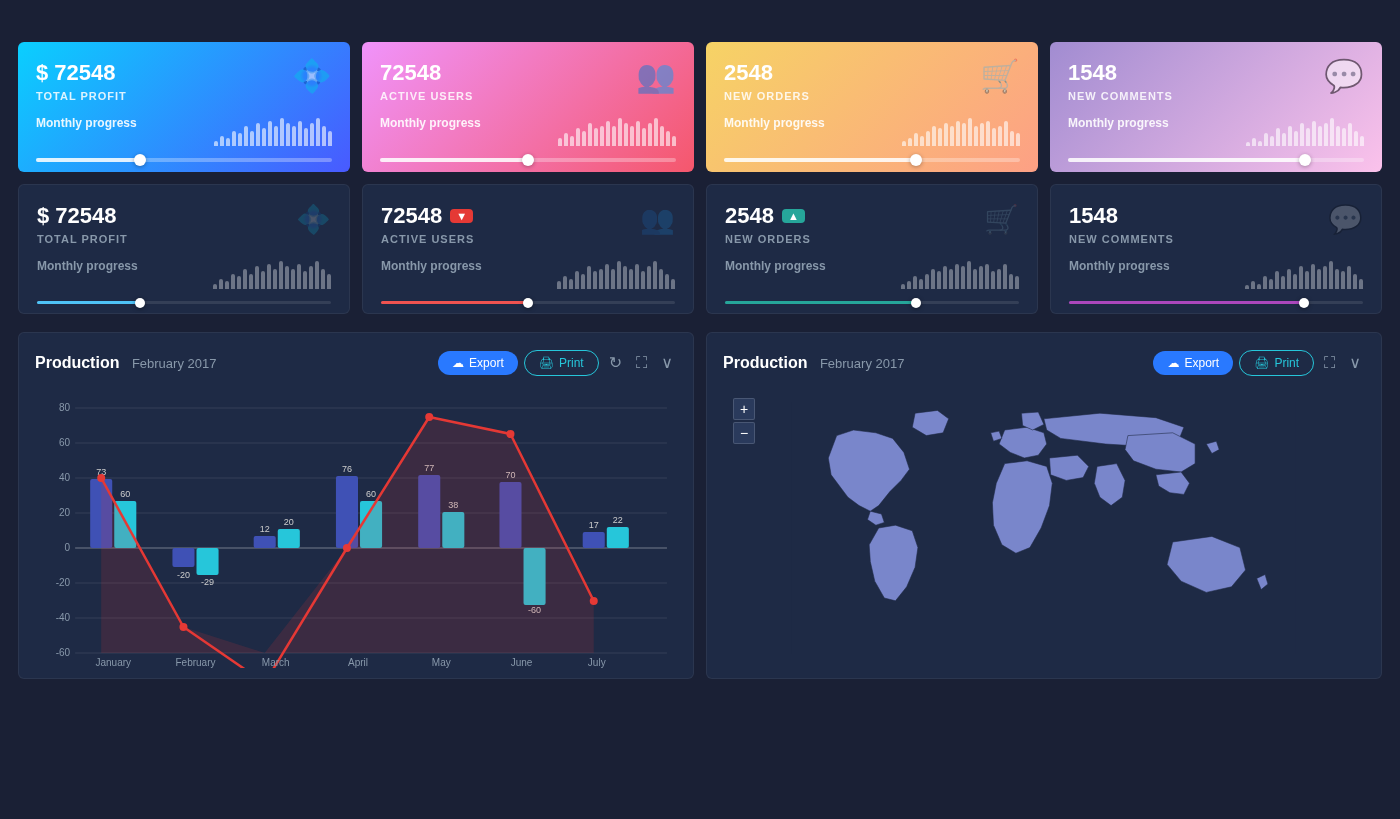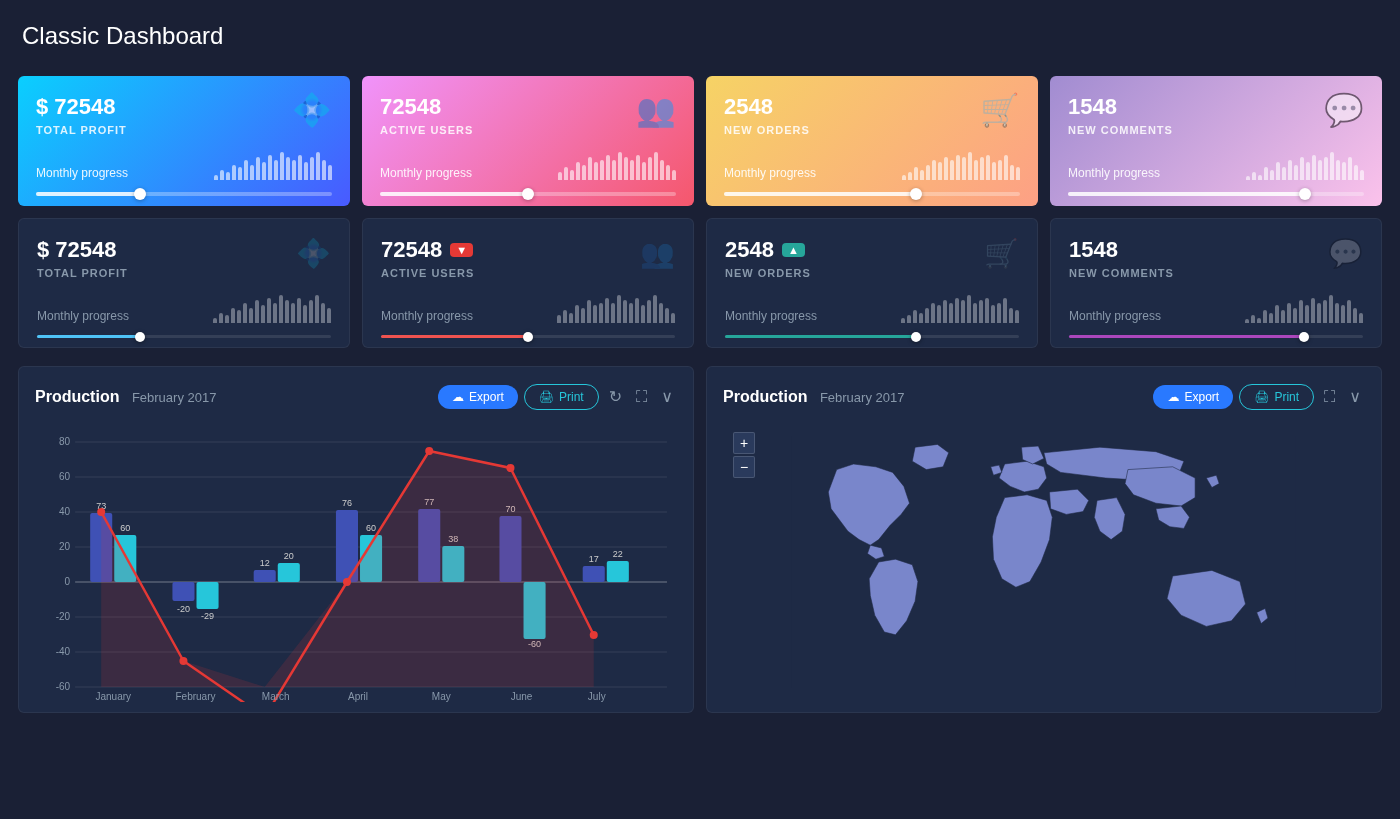--- a/index.html
+++ b/index.html
@@ -58,23 +58,23 @@
       text-transform: uppercase;
     }
     .stat-card-icon {
       font-size: 32px;
       color: rgba(255,255,255,0.5);
       line-height: 1;
     }
     .stat-card-bottom {
       display: flex;
       justify-content: space-between;
-      align-items: flex-end;
       margin-top: 14px;
       padding-bottom: 10px;
+      font-weight: bold;
     }
     .stat-card-progress-label {
       font-size: 12px;
       color: rgba(255,255,255,0.9);
     }
     .sparkline-area {
       display: flex;
       align-items: flex-end;
       gap: 2px;
       height: 30px;
@@ -293,21 +293,20 @@
     }
     .world-map-svg {
       width: 90%;
       height: 90%;
     }
   </style>
 </head>
 <body>
 
 <div class="page-header">
-  <div class="page-title">Classic Dashboard</div>
 </div>
 
 <div class="stat-cards" id="colored-cards">
     <div class="stat-card" style="background: linear-gradient(135deg, rgb(10, 207, 254) 0%, rgb(73, 90, 255) 100%);">
     <div class="stat-card-top">
       <div>
         <div class="stat-card-value">$ 72548</div>
         <div class="stat-card-label">TOTAL PROFIT</div>
       </div>
       <div class="stat-card-icon">💠</div>

